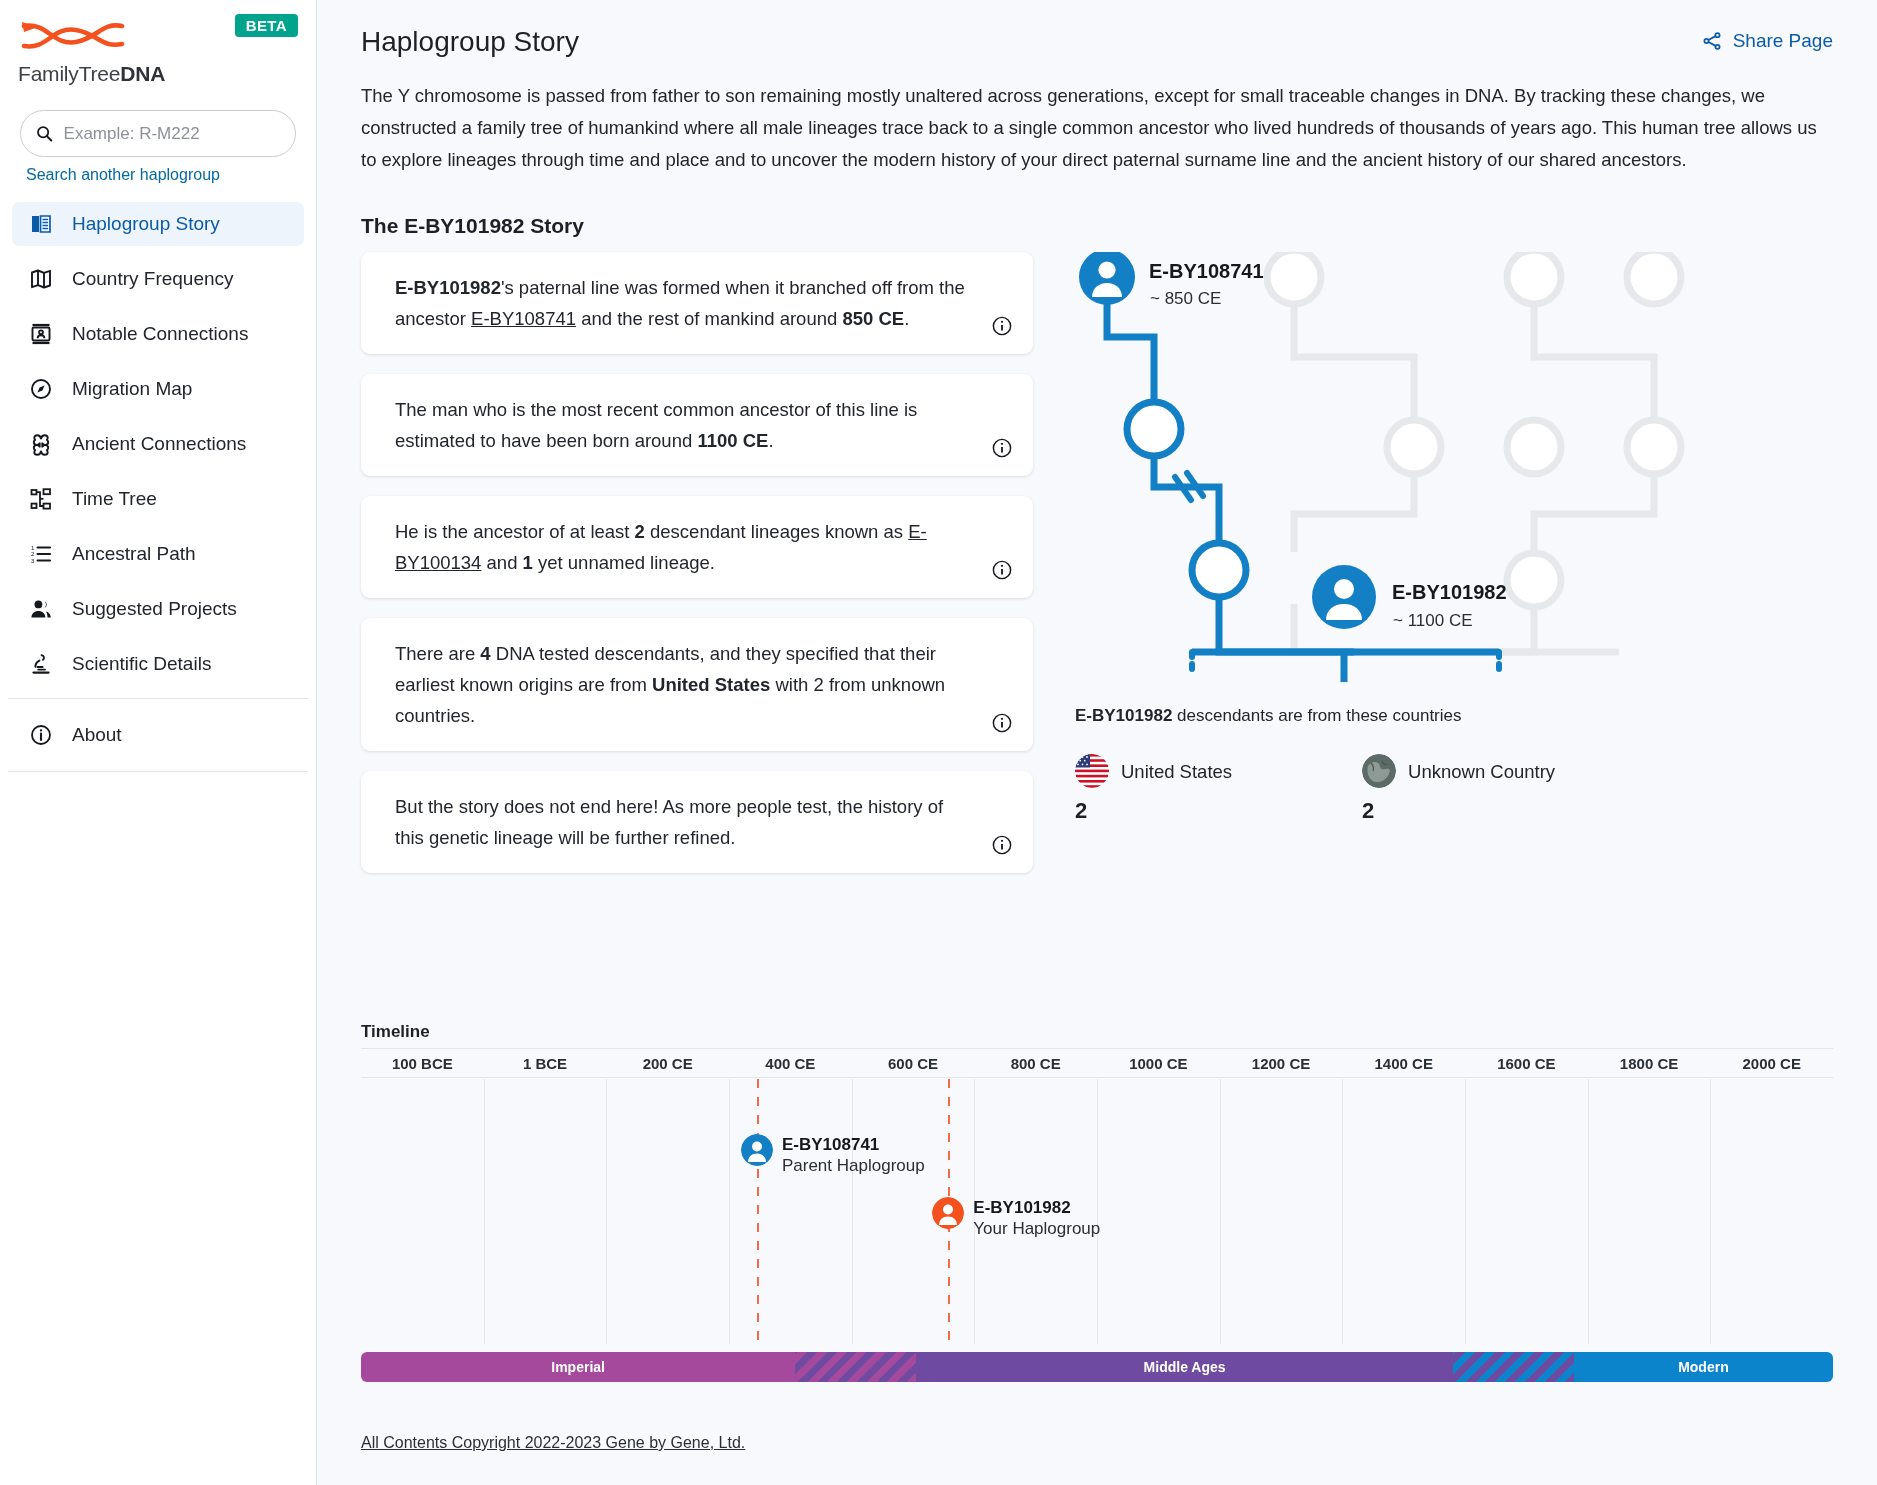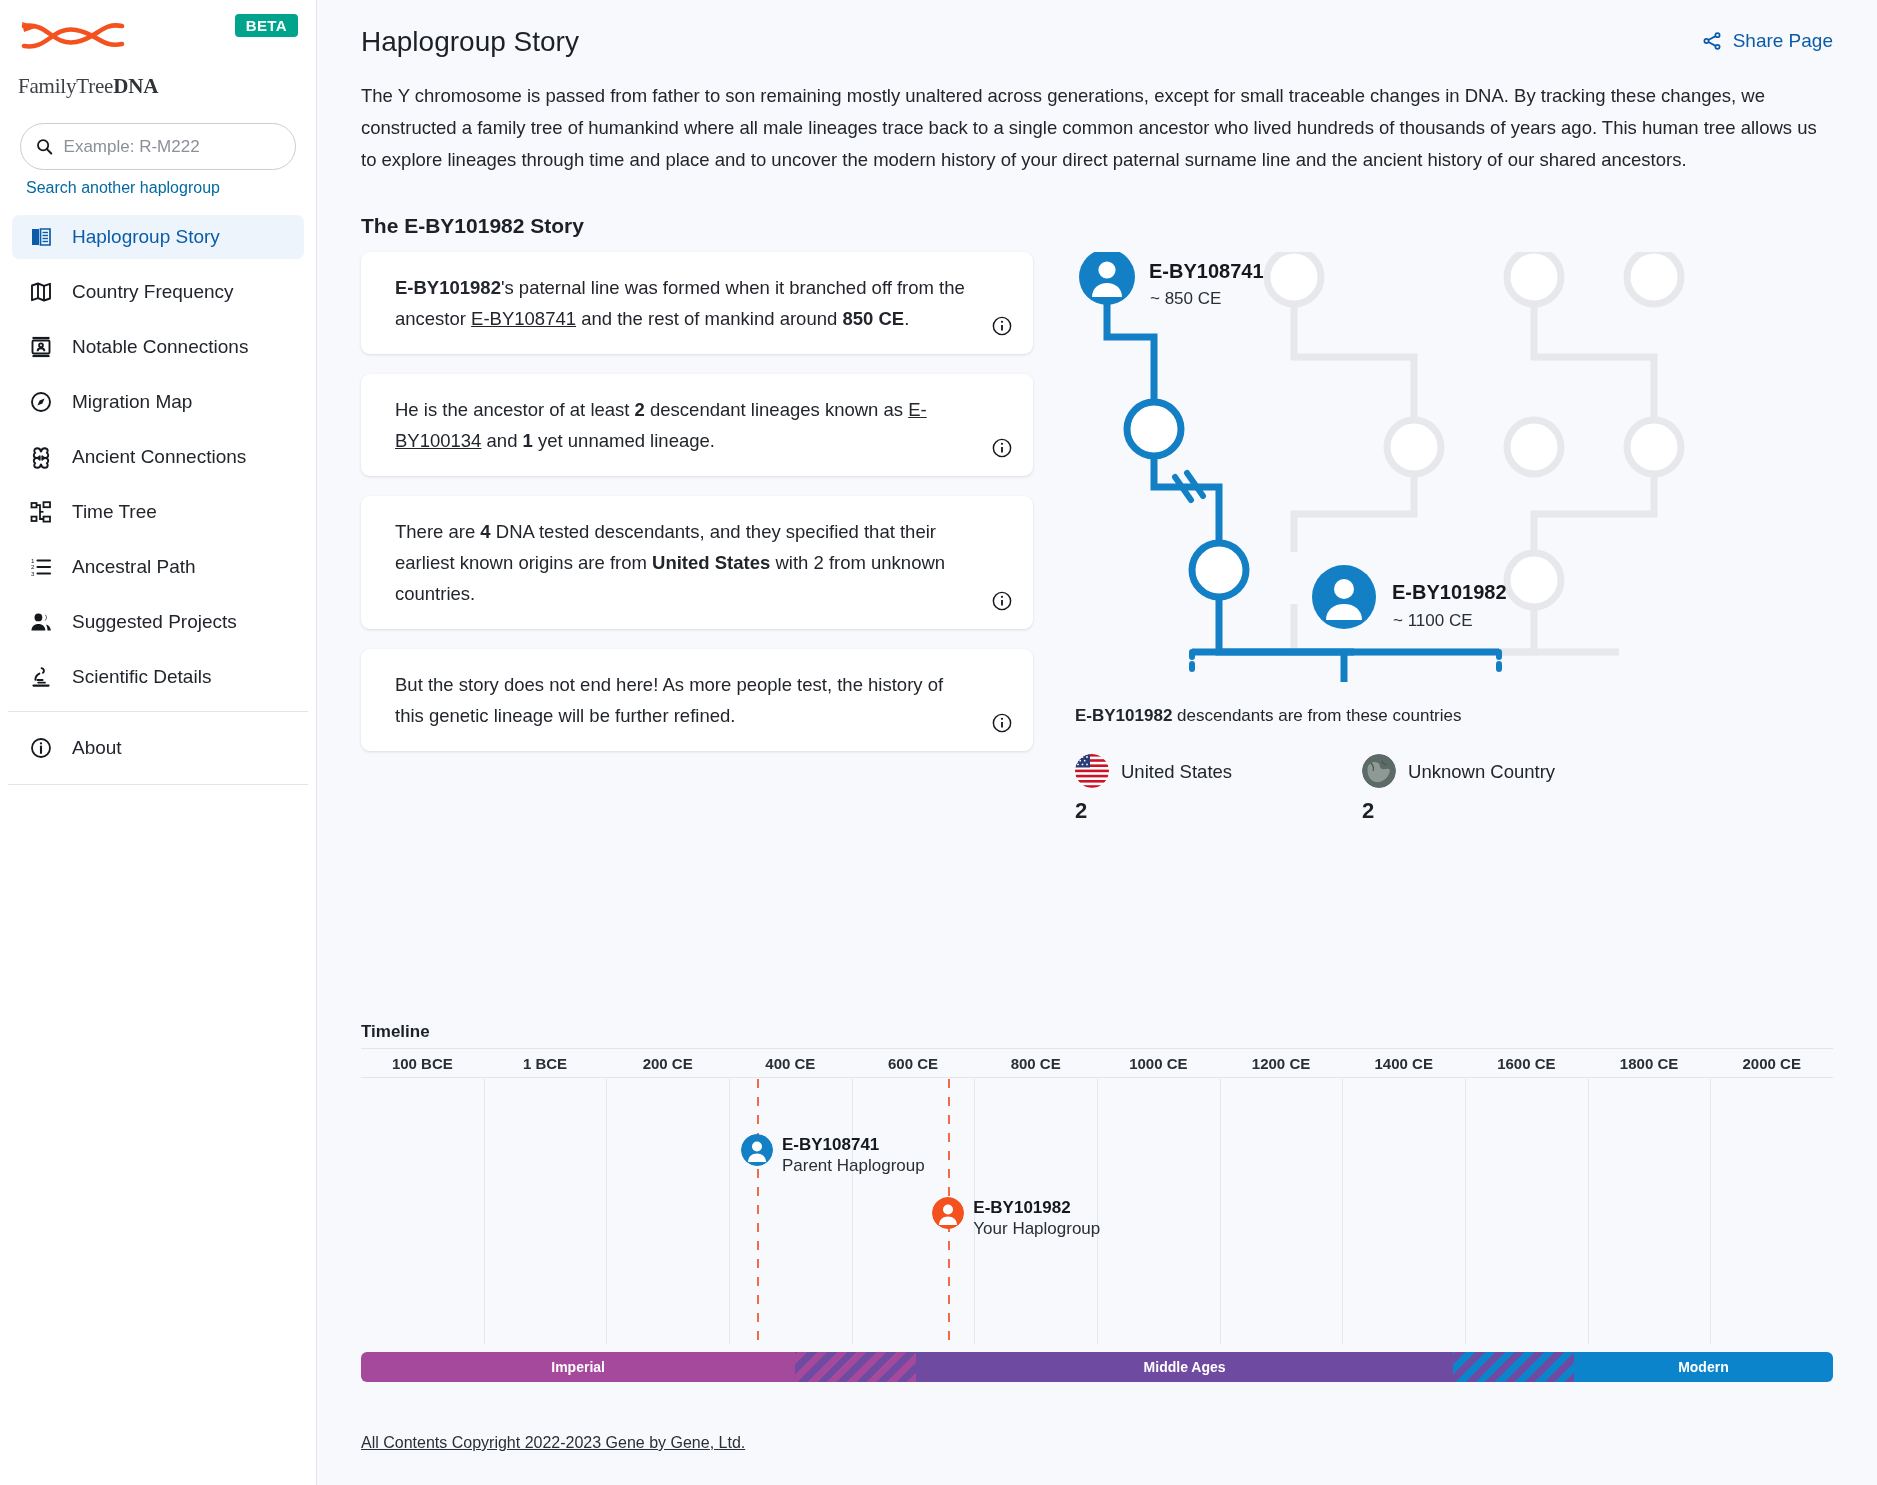--- a/index.html
+++ b/index.html
@@ -14,21 +14,21 @@
   
   .sidebar {
     width: 317px; height: 1485px;
     background: #ffffff;
     border-right: 1px solid #e2e5ea;
     flex: 0 0 317px;
     position: relative;
   }
   .brand { padding: 16px 18px 4px 18px; position: relative; }
   .logo-mark { width: 112px; height: 44px; display:block; }
-  .logo-text { font-size: 21px; color: #3d4046; letter-spacing: -0.2px; margin-top: 14px; font-family: Liberation Serif, serif; }
+  .logo-text { font-size: 21px; color: #3d4046; letter-spacing: -0.2px; margin-top: 2px; }
   .logo-text b { color: #2f3238; font-weight: 700; }
   .beta {
     position: absolute; right: 18px; top: 14px;
     background: #00a38c; color: #fff; font-size: 15px; font-weight: 700;
     padding: 3px 11px; border-radius: 4px; letter-spacing: .4px;
   }
   .search-wrap { padding: 12px 20px 0 20px; }
   .search-box {
     height: 47px; border: 1px solid #c9cdd4; border-radius: 24px;
     display: flex; align-items: center; padding: 0 14px; background: #fff; margin-top: 8px;
@@ -303,20 +303,28 @@
 
         <div class="card">
           <p><b>E-BY101982</b>'s paternal line was formed when it branched off from the ancestor <a href="#">E-BY108741</a> and the rest of mankind around <b>850 CE</b>.</p>
           <svg class="info-i" viewBox="0 0 24 24" fill="none" stroke="#15181d" stroke-width="1.6">
             <circle cx="12" cy="12" r="9.4"></circle>
               <line x1="12" y1="11" x2="12" y2="17" stroke-width="2"></line>
               <circle cx="12" cy="7.4" r="1.2" fill="#15181d" stroke="none"></circle>
           </svg>
         </div>
 
+        <div class="card">
+          <p>The man who is the most recent common ancestor of this line is estimated to have been born around <b>1100 CE</b>.</p>
+          <svg class="info-i" viewBox="0 0 24 24" fill="none" stroke="#15181d" stroke-width="1.6">
+            <circle cx="12" cy="12" r="9.4"></circle>
+              <line x1="12" y1="11" x2="12" y2="17" stroke-width="2"></line>
+              <circle cx="12" cy="7.4" r="1.2" fill="#15181d" stroke="none"></circle>
+          </svg>
+        </div>
 
         <div class="card">
           <p>He is the ancestor of at least <b>2</b> descendant lineages known as <a href="#">E-BY100134</a> and <b>1</b> yet unnamed lineage.</p>
           <svg class="info-i" viewBox="0 0 24 24" fill="none" stroke="#15181d" stroke-width="1.6">
             <circle cx="12" cy="12" r="9.4"></circle>
               <line x1="12" y1="11" x2="12" y2="17" stroke-width="2"></line>
               <circle cx="12" cy="7.4" r="1.2" fill="#15181d" stroke="none"></circle>
           </svg>
         </div>
 

